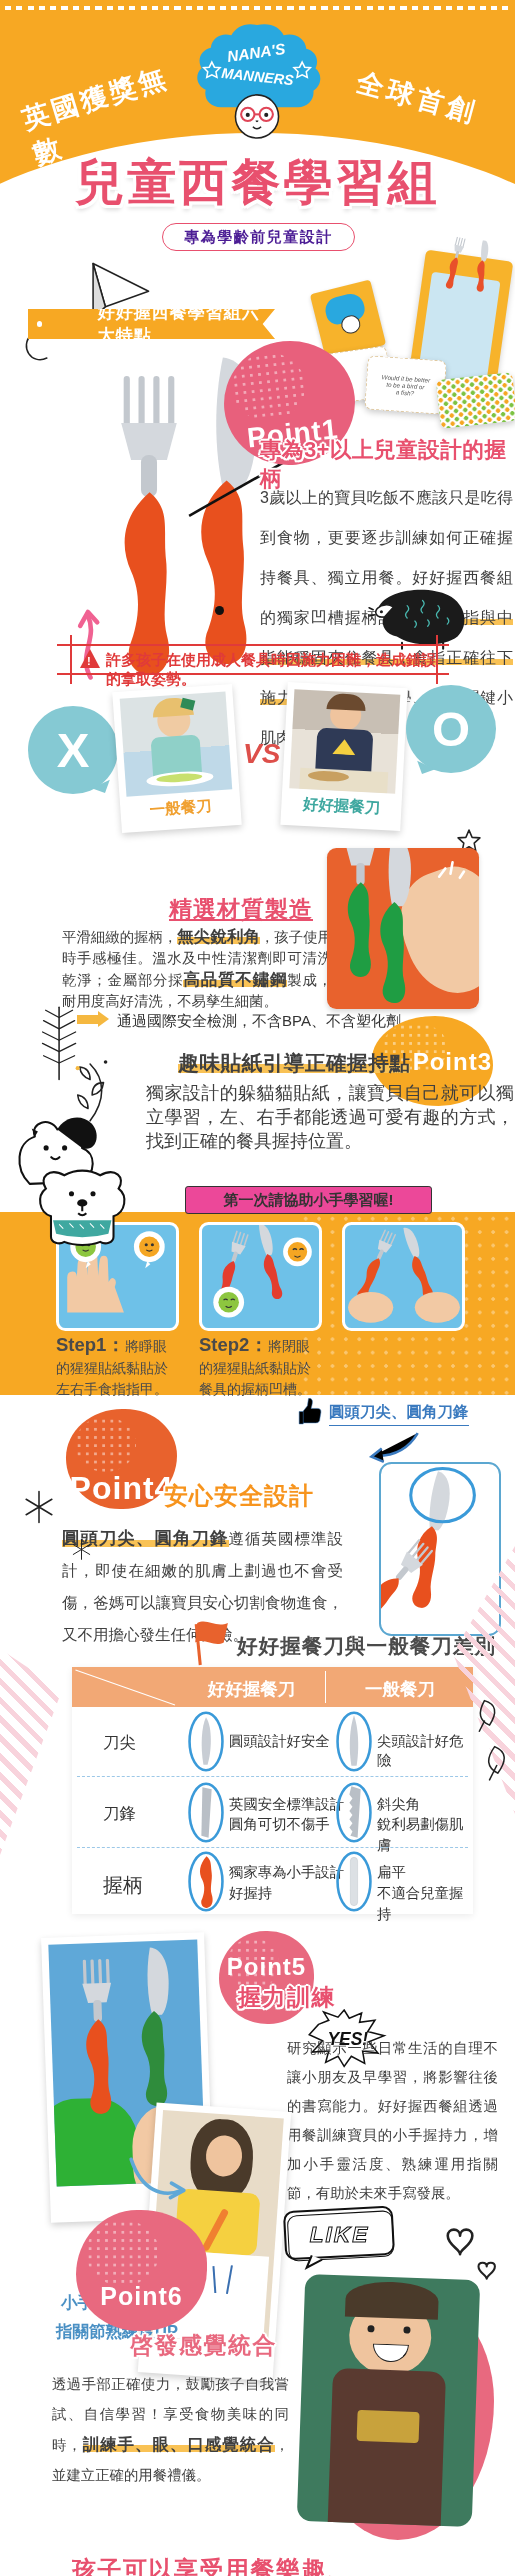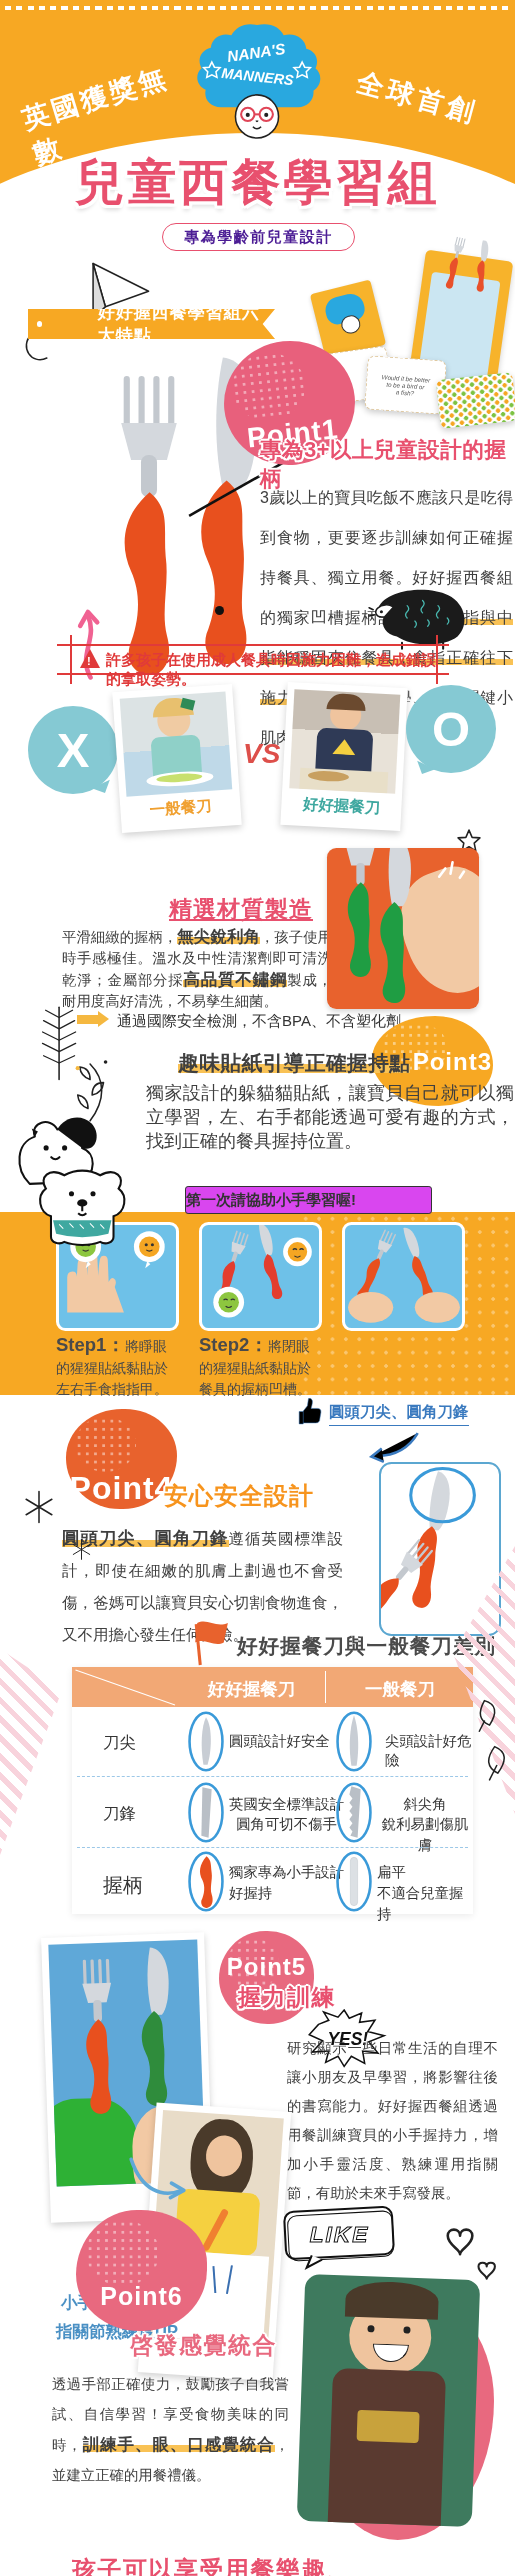--- a/index.html
+++ b/index.html
@@ -278,21 +278,21 @@
       <circle cx="84" cy="56" r="5" fill="#111"></circle>
         <circle cx="126" cy="56" r="5" fill="#111"></circle>
       <ellipse cx="105" cy="74" rx="10" ry="7" fill="#111"></ellipse>
       <path d="M105,80 l0,10 M97,94 q8,8 16,0" stroke="#111" stroke-width="4" fill="none"></path>
       <path d="M48,108 h114 l-6,26 q-51,14 -102,0 z" fill="#3FA8A0" stroke="none"></path>
       <g stroke="#fff" stroke-width="2">
           <path d="M60,116 l8,8 M80,114 l8,8 M100,116 l8,8 M120,114 l8,8 M140,116 l8,8"></path>
         </g>
     </svg>
   </div>
-  <div class="abs" style="left:185px;top:1186px;width:245px;height:26px;background:#d946ef;border:1.5px solid #333;border-radius:3.1px;display:flex;align-items:center;z-index:3;">
+  <div class="abs" style="left:185px;top:1186px;width:245px;height:26px;background:#ec4899;border:1.5px solid #333;border-radius:3.1px;display:flex;align-items:center;justify-content:center;z-index:3;">
     <span style="font-size:15px;font-weight:bold;color:#333;">第一次請協助小手學習喔!</span>
   </div>
 
   <div class="abs" style="left:0;top:1212px;width:515px;height:183px;background:#F7A823;">
     <div class="abs" style="right:0;top:0;width:216px;height:183px;background:radial-gradient(rgba(255,255,255,.35) 1.5px,transparent 1.8px);background-size:13.4px 13.4px;"></div>
 
     <div class="abs" style="left:56px;top:10.3px;width:117px;height:103px;background:#6EC1E8;border:3.6px solid #fff;border-radius:9.3px;overflow:hidden;">
       <svg width="117" height="103" viewBox="0 0 228 200">
         <g fill="#F2C9A4">
             <path d="M40,200 L40,120 q0,-14 12,-14 q10,0 10,12 l2,-30 q1,-12 11,-12 q10,0 10,12 l2,28 q0,-34 2,-44 q2,-10 10,-10 q9,0 10,10 l2,44 q2,-30 4,-38 q2,-8 9,-8 q8,0 9,10 l2,50 q6,-12 12,-8 q8,5 2,20 L170,200 Z" transform="translate(-18,0) scale(0.85)"></path>
@@ -415,25 +415,25 @@
       <div class="abs" style="left:31px;top:25px;font-size:16.5px;color:#333;">刀尖</div>
       <svg class="abs" style="left:116px;top:4.1px;" width="36" height="61" viewBox="0 0 70 118">
         <ellipse cx="35" cy="59" rx="32" ry="56" fill="none" stroke="#3A9AD9" stroke-width="5"></ellipse>
         <path d="M35,12 C48,30 46,80 38,104 L30,104 C24,70 26,30 35,12 Z" fill="#C8CDD4"></path>
       </svg>
       <div class="abs pre" style="left:157px;top:25px;font-size:14.4px;color:#333;">圓頭設計好安全</div>
       <svg class="abs" style="left:264px;top:4.1px;" width="36" height="61" viewBox="0 0 70 118">
         <ellipse cx="35" cy="59" rx="32" ry="56" fill="none" stroke="#3A9AD9" stroke-width="5"></ellipse>
         <path d="M35,8 C46,40 44,84 40,106 L30,106 C26,84 24,40 35,8 Z" fill="#C8CDD4"></path>
       </svg>
-      <div class="abs pre" style="left:313px;top:25px;font-size:14.4px;color:#333;">尖頭設計好危險</div>
+      <div class="abs pre" style="left:305px;top:25px;font-size:14.4px;color:#333;">尖頭設計好危險</div>
     </div>
     <div class="abs" style="left:5.2px;top:109px;width:391px;height:0;border-top:1.5px dashed #9CC8E8;"></div>
 
-    <div class="abs" style="left:0;top:111px;width:401px;height:69px;text-align:center;">
+    <div class="abs" style="left:0;top:111px;width:401px;height:69px;">
       <div class="abs" style="left:31px;top:25px;font-size:16.5px;color:#333;">刀鋒</div>
       <svg class="abs" style="left:116px;top:4.1px;" width="36" height="61" viewBox="0 0 70 118">
         <ellipse cx="35" cy="59" rx="32" ry="56" fill="none" stroke="#3A9AD9" stroke-width="5"></ellipse>
         <path d="M28,10 L46,14 L40,108 L26,104 Z" fill="#B9BfC6"></path>
       </svg>
       <div class="abs pre" style="left:157px;top:15.5px;font-size:14.4px;line-height:20.6px;color:#333;">英國安全標準設計
 圓角可切不傷手</div>
       <svg class="abs" style="left:264px;top:4.1px;" width="36" height="61" viewBox="0 0 70 118">
         <ellipse cx="35" cy="59" rx="32" ry="56" fill="none" stroke="#3A9AD9" stroke-width="5"></ellipse>
         <path d="M30,8 L48,14 L42,108 L28,104 L32,96 26,88 32,80 26,72 32,64 26,56 32,48 26,40 32,32 26,24 Z" fill="#B9BFC6"></path>

